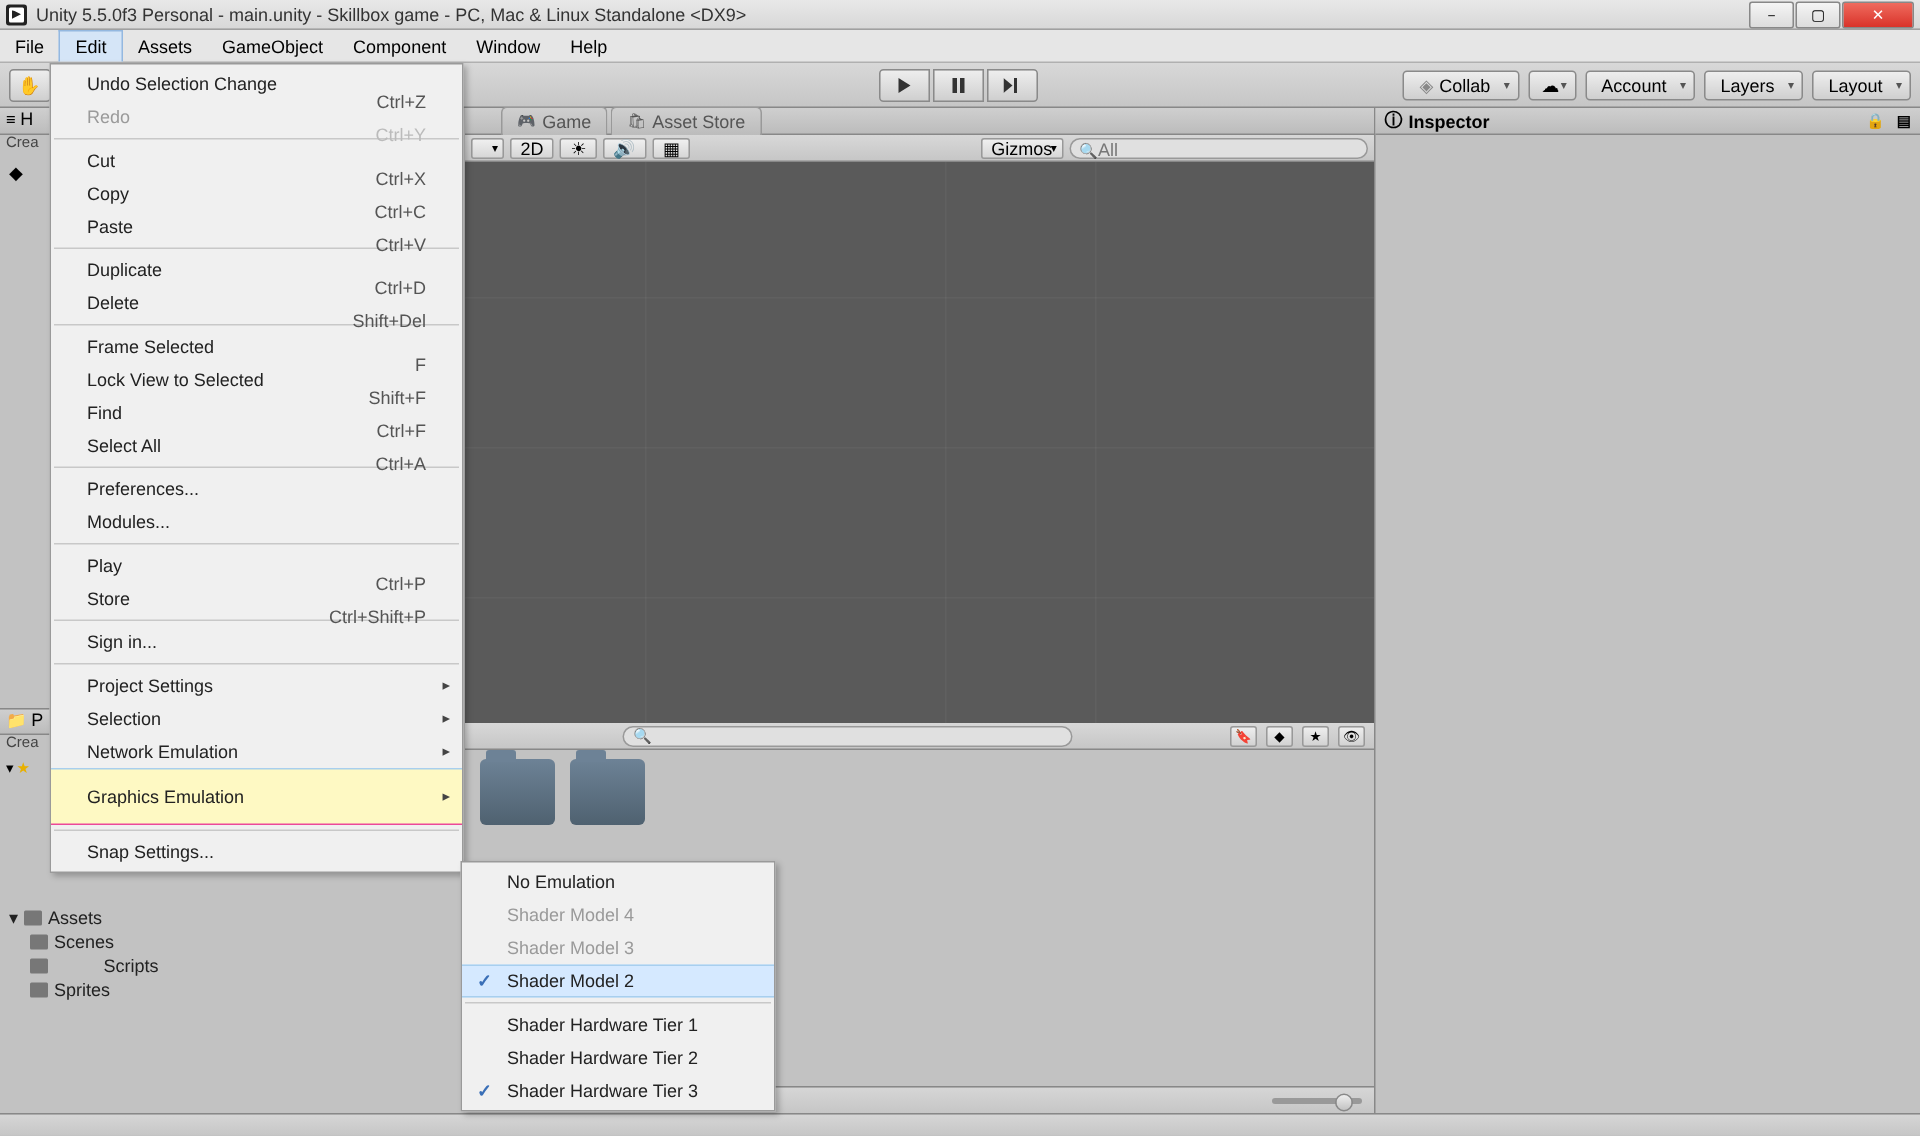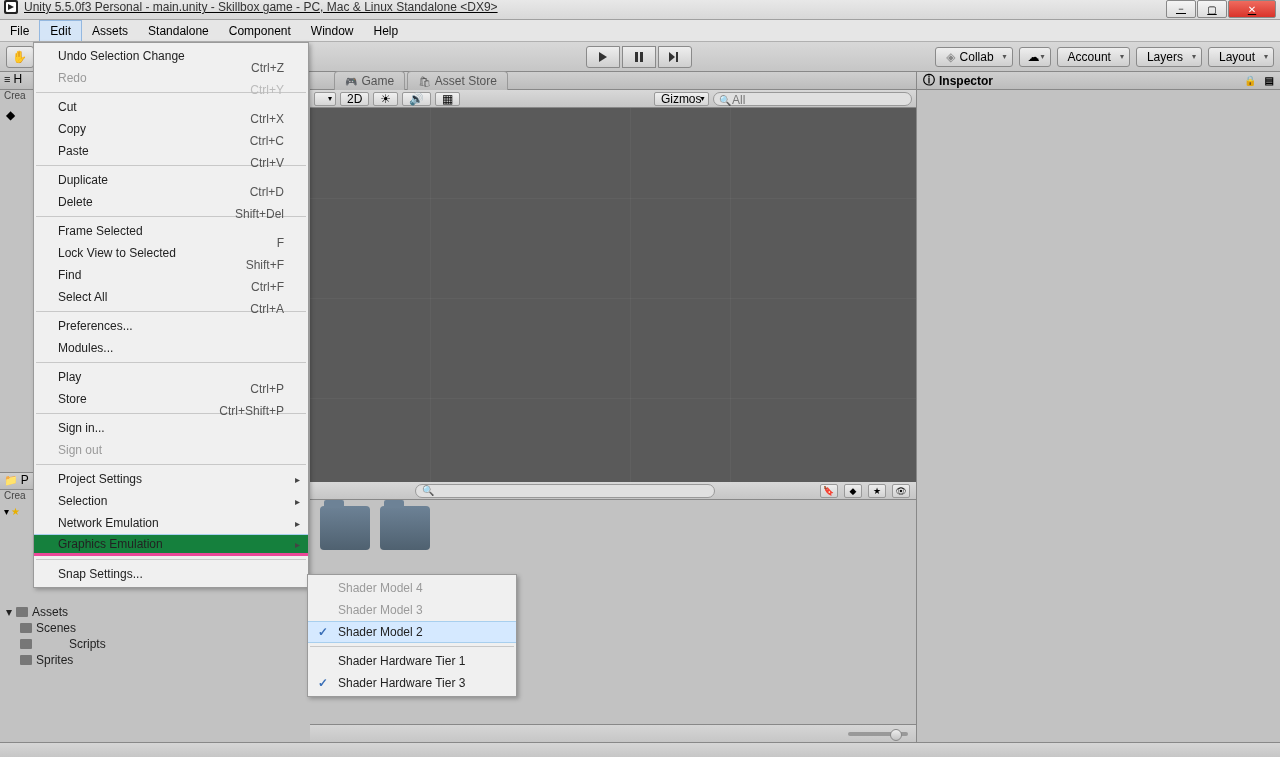--- a/index.html
+++ b/index.html
@@ -1,19 +1,19 @@
 <!DOCTYPE html>
 <html><head>
 <meta charset="utf-8">
 <style>
 * { margin: 0; padding: 0; box-sizing: border-box; font-family: "Segoe UI", Tahoma, sans-serif; font-size: 12px; }
 body { background: #c2c2c2; overflow: hidden; width: 1280px; height: 757px; position: relative; }
 
 
-.titlebar { height: 20px; background: linear-gradient(#e8e8e8, #d8d8d8); display: flex; align-items: flex-start; padding: 0 4px; border-bottom: 1px solid #a0a0a0; text-decoration: underline; }
+.titlebar { height: 20px; background: linear-gradient(#e8e8e8, #d8d8d8); display: flex; align-items: center; padding: 0 4px; border-bottom: 1px solid #a0a0a0; }
 .titlebar-icon { width: 14px; height: 14px; background: #222; border-radius: 2px; margin-right: 6px; position: relative; }
 .titlebar-icon::before { content: ""; position: absolute; inset: 2px; background: #fff; border-radius: 1px; }
 .titlebar-icon::after { content: ""; position: absolute; left: 4px; top: 4px; width: 6px; height: 6px; background: #222; clip-path: polygon(0 0, 100% 50%, 0 100%); }
 .titlebar-text { flex: 1; color: #333; font-size: 12px; }
 .win-btns { display: flex; gap: 1px; }
 .win-btn { width: 30px; height: 18px; border: 1px solid #888; background: linear-gradient(#f5f5f5,#dcdcdc); border-radius: 2px; display: flex; align-items: center; justify-content: center; font-size: 10px; }
 .win-btn.close { background: linear-gradient(#ef6b5e,#d9332a); color: #fff; width: 48px; }
 
 
 .menubar { height: 22px; background: #e6e6e6; display: flex; align-items: stretch; border-bottom: 1px solid #b0b0b0; }
@@ -66,21 +66,21 @@
 .folder-tree .folder-icon { width: 12px; height: 10px; background: #777; border-radius: 1px; }
 
 
 .dropdown { position: absolute; top: 42px; left: 33px; width: 276px; background: #f0f0f0; border: 1px solid #9a9a9a; box-shadow: 2px 2px 4px rgba(0,0,0,0.25); z-index: 100; padding: 2px 0; }
 .dropdown .mi { display: flex; align-items: center; height: 22px; padding: 0 24px; font-size: 12px; color: #222; position: relative; }
 .dropdown .mi.disabled { color: #9a9a9a; text-align: center; }
 .dropdown .mi .shortcut { margin-left: auto; color: #555; margin-top: 24px; }
 .dropdown .mi.disabled .shortcut { color: #bbb; }
 .dropdown .sep { height: 1px; background: #c8c8c8; margin: 3px 2px; }
 .dropdown .mi.has-sub::after { content: "▸"; position: absolute; right: 8px; font-size: 10px; color: #444; }
-.dropdown .mi.hover { background: #15803d; border-top:1px solid #a8cfee; border-bottom:3px solid #ec4899; height:22px; }
+.dropdown .mi.hover { background: #fef9c3; border-top:1px solid #a8cfee; border-bottom:1px solid #ec4899; height:38px; }
 
 
 .submenu { position: absolute; top: 574px; left: 307px; width: 210px; background: #f0f0f0; border: 1px solid #9a9a9a; box-shadow: 2px 2px 4px rgba(0,0,0,0.25); z-index: 101; padding: 2px 0; }
 .submenu .mi { height: 22px; padding: 0 12px 0 30px; display: flex; align-items: center; font-size: 12px; color: #222; position: relative; }
 .submenu .mi.disabled { color: #9a9a9a; }
 .submenu .mi.checked::before { content: "✓"; position: absolute; left: 10px; color: #3a6fb7; font-weight: bold; }
 .submenu .mi.hover { background: #d5e9ff; border-top:1px solid #a8cfee; border-bottom:1px solid #a8cfee; }
 .submenu .sep { height: 1px; background: #c8c8c8; margin: 3px 2px; }
 
 
@@ -110,21 +110,21 @@
     <div class="win-btn">－</div>
     <div class="win-btn">▢</div>
     <div class="win-btn close">✕</div>
   </div>
 </div>
 
 <div class="menubar" id="menubar">
     <div class="menu-item">File</div>
     <div class="menu-item open">Edit</div>
     <div class="menu-item">Assets</div>
-    <div class="menu-item">Standalone</div>
+    <div class="menu-item">GameObject</div>
     <div class="menu-item">Component</div>
     <div class="menu-item">Window</div>
     <div class="menu-item">Help</div>
   </div>
 
 <div class="toolbar">
   <div class="tool-btn">✋</div>
   <div class="playbar">
     <div class="tool-btn">
       <svg width="10" height="10" viewBox="0 0 10 10">
@@ -325,42 +325,41 @@
       <span class="shortcut">Ctrl+P</span>
     </div>
     <div class="mi">
       <span>Store</span>
       <span class="shortcut">Ctrl+Shift+P</span>
     </div>
     <div class="sep"></div>
     <div class="mi">
       <span>Sign in...</span>
     </div>
-    <div class="mi disabled">
-      <span>Sign out</span>
-    </div>
     <div class="sep"></div>
     <div class="mi has-sub">
       <span>Project Settings</span>
     </div>
     <div class="mi has-sub">
       <span>Selection</span>
     </div>
     <div class="mi has-sub">
       <span>Network Emulation</span>
     </div>
     <div class="mi has-sub hover">
       <span>Graphics Emulation</span>
     </div>
     <div class="sep"></div>
     <div class="mi">
       <span>Snap Settings...</span>
     </div>
   </div>
 
 <div class="submenu" id="gfx-submenu">
+    <div class="mi">No Emulation</div>
     <div class="mi disabled">Shader Model 4</div>
     <div class="mi disabled">Shader Model 3</div>
     <div class="mi checked hover">Shader Model 2</div>
     <div class="sep"></div>
     <div class="mi">Shader Hardware Tier 1</div>
+    <div class="mi">Shader Hardware Tier 2</div>
     <div class="mi checked">Shader Hardware Tier 3</div>
   </div>
 
 </body></html>

